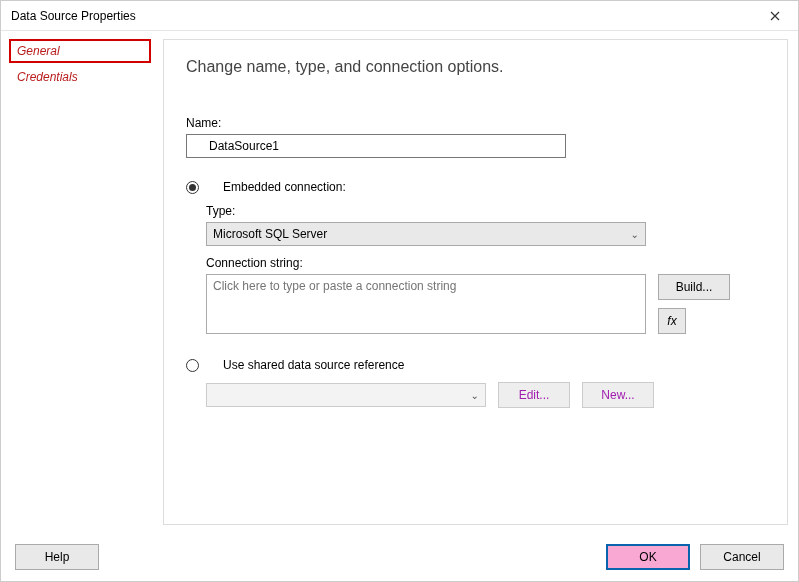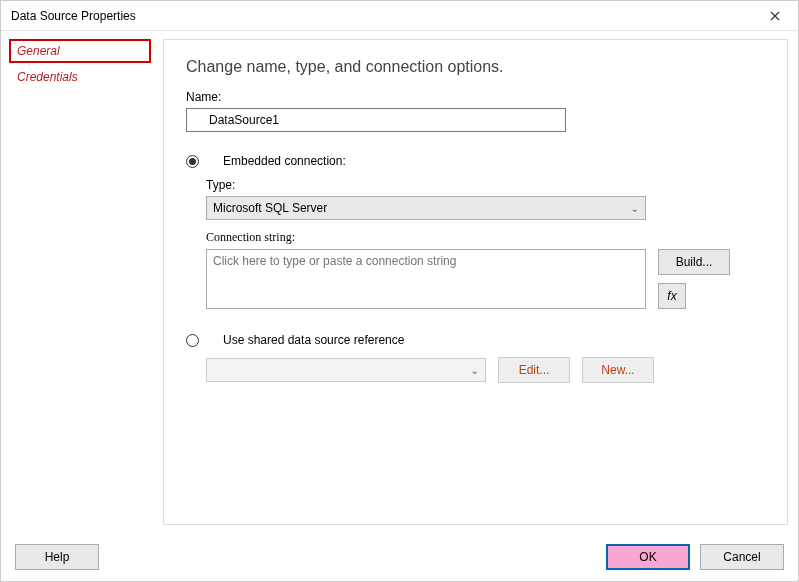--- a/index.html
+++ b/index.html
@@ -53,21 +53,21 @@
     flex: 1;
     margin: 8px 10px 8px 4px;
     border: 1px solid #ddd;
     padding: 18px 22px;
     position: relative;
     overflow: hidden;
   }
   .heading {
     font-size: 16px;
     color: #444;
-    margin-bottom: 14px;
+    margin-bottom: 40px;
   }
   .field-label {
     font-size: 12px;
     margin-bottom: 4px;
   }
   .text-input {
     width: 380px;
     height: 24px;
     border: 1px solid #777;
     padding: 2px 22px;
@@ -127,21 +127,21 @@
     height: 26px;
     border: 1px solid #aaa;
     background: #e9e9e9;
     font-family: inherit;
     font-size: 12px;
     padding: 0 10px;
     cursor: default;
     display:inline-flex; align-items:center; justify-content:center;
   }
   .btn.small { min-width: 28px; width:28px; padding:0; font-style: italic; }
-  .btn.disabled { color: #c2410c; background:#eee; border-color:#ccc; }
+  .btn.disabled { color: #a21caf; background:#eee; border-color:#ccc; }
   .shared-row {
     display:flex; align-items:center; gap:12px; margin-left:20px; margin-top:6px;
   }
   .shared-row .dropdown { width: 280px; }
   .checkbox-row {
     display:flex; align-items:center; gap:8px; margin-top:28px;
   }
   .checkbox {
     width: 13px; height: 13px; border:1px solid #333; background:#fff;
   }
@@ -189,21 +189,21 @@
       <span>Embedded connection:</span>
     </div>
 
     <div class="sub-block">
       <div class="field-label">Type:</div>
       <div class="dropdown">
         <span>Microsoft SQL Server</span>
         <span class="chev">⌄</span>
       </div>
 
-      <div class="field-label" style="margin-top:10px;font-family:Liberation Serif, serif;">Connection string:</div>
+      <div class="field-label" style="margin-top:10px;">Connection string:</div>
       <div class="conn-row">
         <textarea class="textarea" placeholder="Click here to type or paste a connection string" style=""></textarea>
         <div class="side-btns">
           <button class="btn">Build...</button>
           <button class="btn small">
               <span>fx</span>
             </button>
         </div>
       </div>
     </div>

